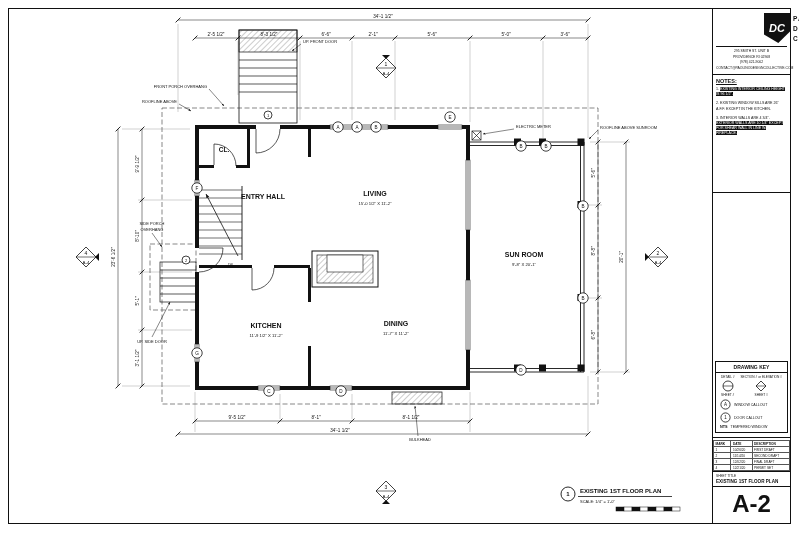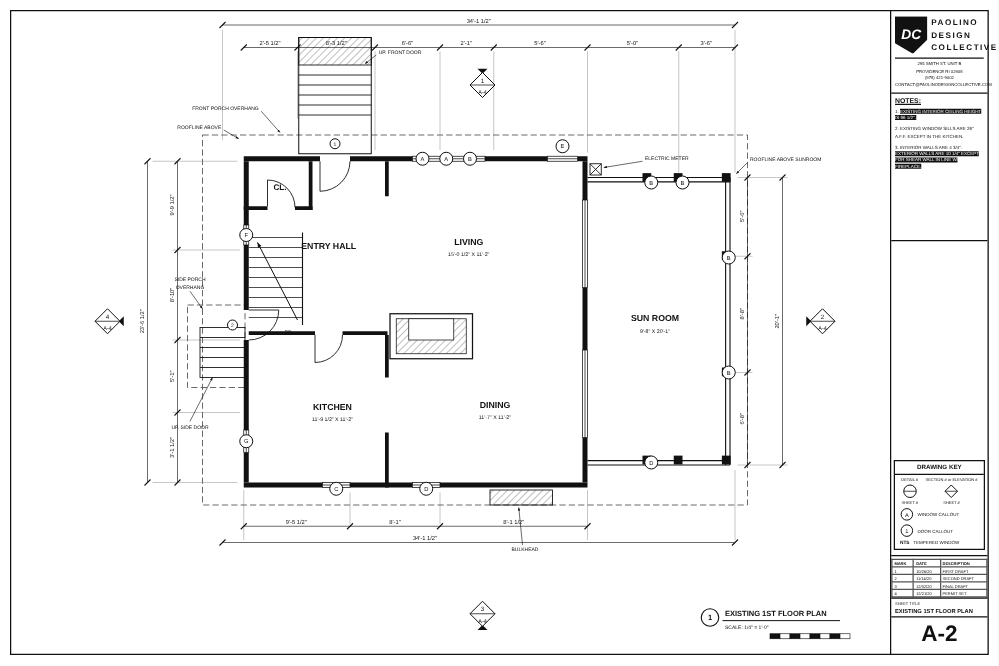--- a/index.html
+++ b/index.html
@@ -9,21 +9,21 @@
     font-family:"Liberation Sans", sans-serif; color:#111; overflow:hidden;
   }
   .sheet-border { position:absolute; left:8px; top:8px; width:783px; height:516px; border:1px solid #111; }
   .plan-svg { position:absolute; left:0; top:0; }
   .plan-svg text { font-family:"Liberation Sans", sans-serif; fill:#111; stroke:none; }
 
   
   .panel { position:absolute; left:712px; top:8px; width:79px; height:516px; border:1px solid #111;
            background:#fff; display:flex; flex-direction:column; }
   .sec-logo { border-bottom:1px solid #111; padding:4px 3px 3px; }
-  .logo-row { display:flex; gap:3px; align-items:flex-start; }
+  .logo-row { display:flex; gap:3px; align-items:flex-start;margin-left:48px; }
   .logo-mark { width:26px; height:30px; background:#111; color:#fff; font-weight:bold; font-style:italic;
                font-size:11px; display:flex; align-items:center; justify-content:center;
                clip-path:polygon(0 0, 100% 0, 100% 62%, 55% 100%, 0 72%); flex:0 0 auto; }
   .firm-name { padding-top:1px; }
   .firm-name div { font-size:6.5px; font-weight:bold; letter-spacing:1.2px; line-height:1.5; }
   .logo-contact { margin-top:3px; border-top:0.5px solid #111; padding-top:2px; text-align:center;
                   font-size:3.4px; line-height:1.6; }
   .sec-notes { border-bottom:1px solid #111; padding:3px; min-height:118px; }
   .notes-head { font-size:5.5px; font-weight:bold; text-decoration:underline; margin-bottom:3px; }
   .sec-notes p { font-size:3.6px; line-height:1.45; margin-bottom:4px; }
@@ -38,21 +38,21 @@
   .sec-tb { border-top:1px solid #111; }
   .tb-project { text-align:center; padding:3px 0 2px; }
   .tb-name { font-size:10px; font-weight:bold; letter-spacing:1px; }
   .tb-addr { font-size:4.4px; line-height:1.45; }
   table.rev { width:100%; border-collapse:collapse; font-size:3.2px; margin-top:2px; }
   table.rev th, table.rev td { border:0.5px solid #555; padding:0.5px 1.5px; text-align:left; font-weight:normal; }
   table.rev th { font-weight:bold; }
   .tb-sheettitle { border-top:1px solid #111; padding:2px 3px; }
   .stt-label { font-size:3.2px; }
   .stt-value { font-size:4.6px; font-weight:bold; margin-top:1px; }
-  .tb-number { border-top:1px solid #111; text-align:center; font-size:18px; font-weight:bold; padding:3px 0 5px; }
+  .tb-number { border-top:1px solid #111; text-align:center; font-size:24px; font-weight:bold; padding:3px 0 5px; }
 </style>
 </head>
 <body>
 
 <div class="sheet">
   <div class="sheet-border"></div>
 
   <svg class="plan-svg" width="712" height="533" viewBox="0 0 712 533">
     <defs>
       <pattern id="hatch" patternUnits="userSpaceOnUse" width="4" height="4" patternTransform="rotate(45)">

